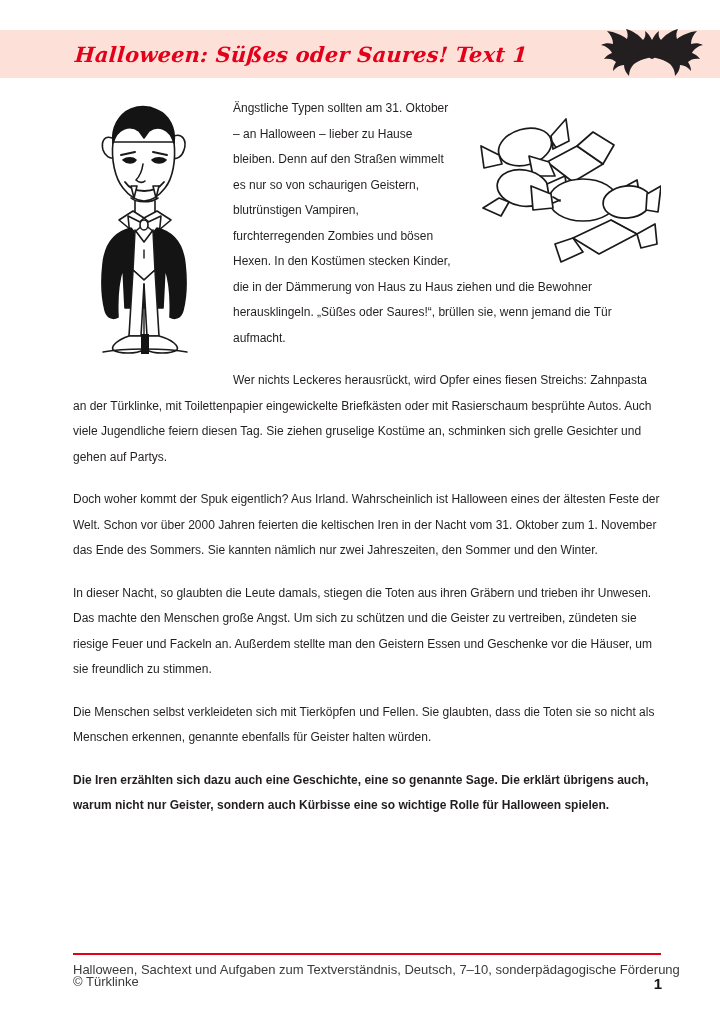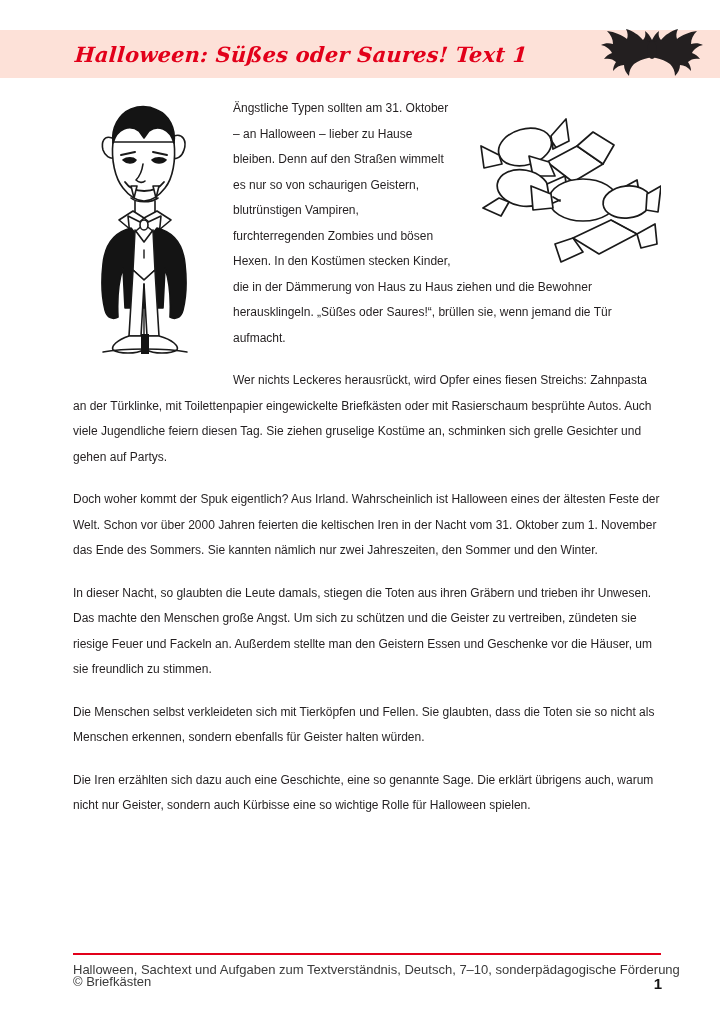--- a/index.html
+++ b/index.html
@@ -57,21 +57,21 @@
     top: 96px;
     width: 588px;
   }
   .content p {
     margin: 0 0 17px 0;
     font-size: 12px;
     line-height: 25.5px;
     color: #231f20;
     text-align: left;
   }
-  .content p:last-child { margin-bottom: 8px; }
+  .content p:last-child { margin-bottom: 8px; font-weight: bold; }
 
   
   .vampire-float {
     float: left;
     width: 142px;
     height: 272px;
     margin: 2px 18px 6px 0;
     shape-outside: inset(0);
   }
   .vampire-float svg { display: block; }
@@ -253,22 +253,22 @@
         <path d="M108 136 L90 142 L96 160 L118 150 Z"></path>
         <path d="M146 118 L172 132" stroke-width="1.3"></path>
       </g>
     </svg>
   </div>
 
   <p>Ängstliche Typen sollten am 31. Oktober – an Halloween – lieber zu Hause bleiben. Denn auf den Straßen wimmelt es nur so von schaurigen Geistern, blutrünstigen Vampiren, furchterregenden Zombies und bösen Hexen. In den Kostümen stecken Kinder, die in der Dämmerung von Haus zu Haus ziehen und die Bewohner herausklingeln. „Süßes oder Saures!“, brüllen sie, wenn jemand die Tür aufmacht.</p>
   <p>Wer nichts Leckeres herausrückt, wird Opfer eines fiesen Streichs: Zahnpasta an der Türklinke, mit Toilettenpapier eingewickelte Briefkästen oder mit Rasierschaum besprühte Autos. Auch viele Jugendliche feiern diesen Tag. Sie ziehen gruselige Kostüme an, schminken sich grelle Gesichter und gehen auf Partys.</p>
   <p>Doch woher kommt der Spuk eigentlich? Aus Irland. Wahrscheinlich ist Halloween eines der ältesten Feste der Welt. Schon vor über 2000 Jahren feierten die keltischen Iren in der Nacht vom 31. Oktober zum 1. November das Ende des Sommers. Sie kannten nämlich nur zwei Jahreszeiten, den Sommer und den Winter.</p>
   <p>In dieser Nacht, so glaubten die Leute damals, stiegen die Toten aus ihren Gräbern und trieben ihr Unwesen. Das machte den Menschen große Angst. Um sich zu schützen und die Geister zu vertreiben, zündeten sie riesige Feuer und Fackeln an. Außerdem stellte man den Geistern Essen und Geschenke vor die Häuser, um sie freundlich zu stimmen.</p>
-  <p>Die Menschen selbst verkleideten sich mit Tierköpfen und Fellen. Sie glaubten, dass die Toten sie so nicht als Menschen erkennen, sondern ebenfalls für Geister halten würden.</p>
+  <p>Die Menschen selbst verkleideten sich mit Tierköpfen und Fellen. Sie glaubten, dass die Toten sie so nicht als Menschen erkennen, genannte ebenfalls für Geister halten würden.</p>
   <p>Die Iren erzählten sich dazu auch eine Geschichte, eine so genannte Sage. Die erklärt übrigens auch, warum nicht nur Geister, sondern auch Kürbisse eine so wichtige Rolle für Halloween spielen.</p>
 </div>
 
 <div class="footer-rule"></div>
 <div class="footer-text">
   <span class="footer-line">Halloween, Sachtext und Aufgaben zum Textverständnis, Deutsch, 7–10, sonderpädagogische Förderung</span>
-  <span class="footer-line">© Briefkästen</span>
+  <span class="footer-line">© Türklinke</span>
 </div>
 <div class="page-number">1</div>
 
 </body></html>

